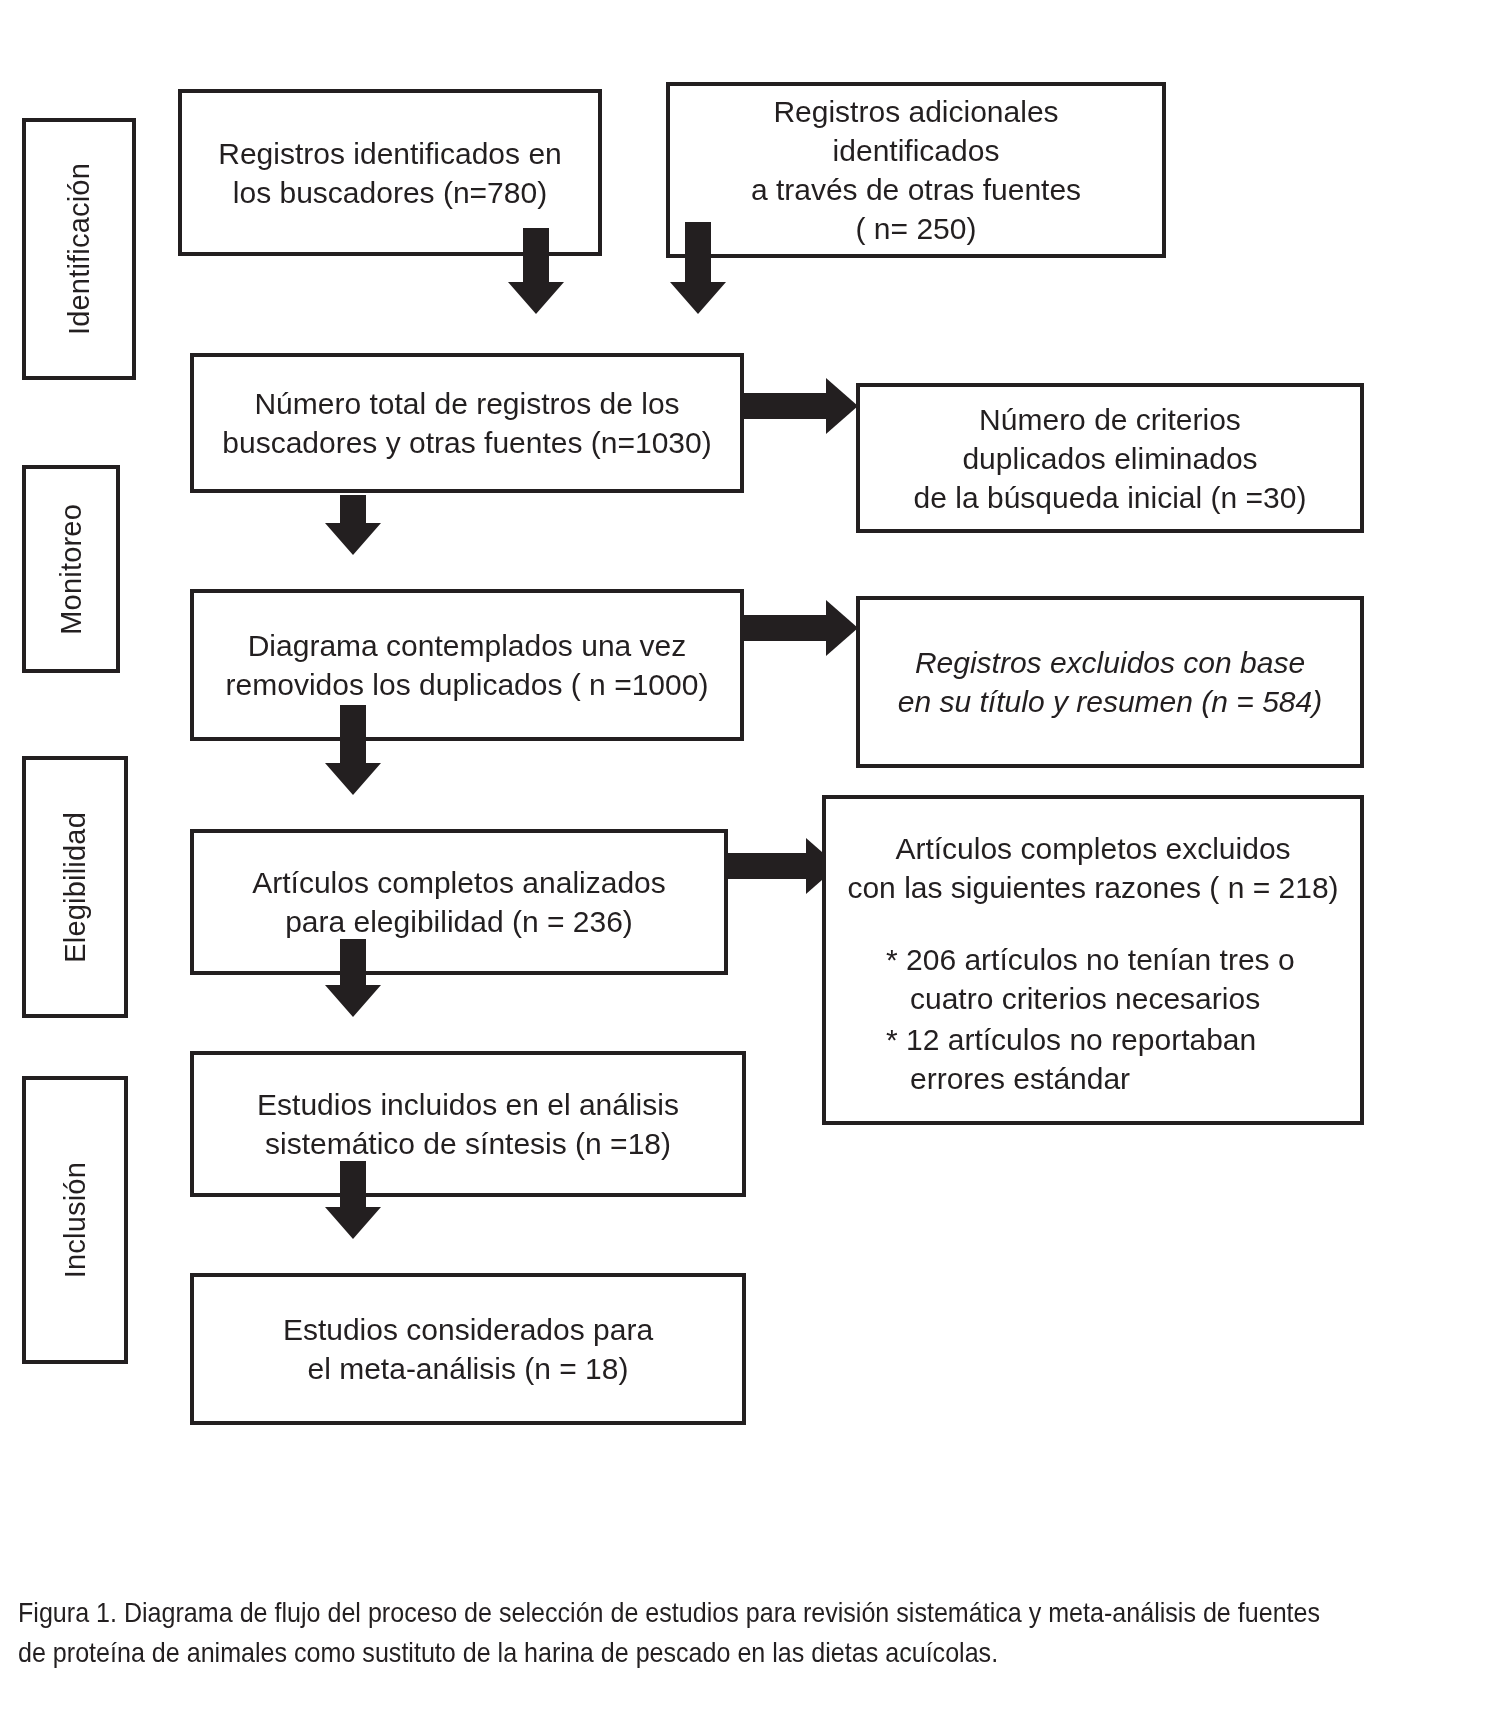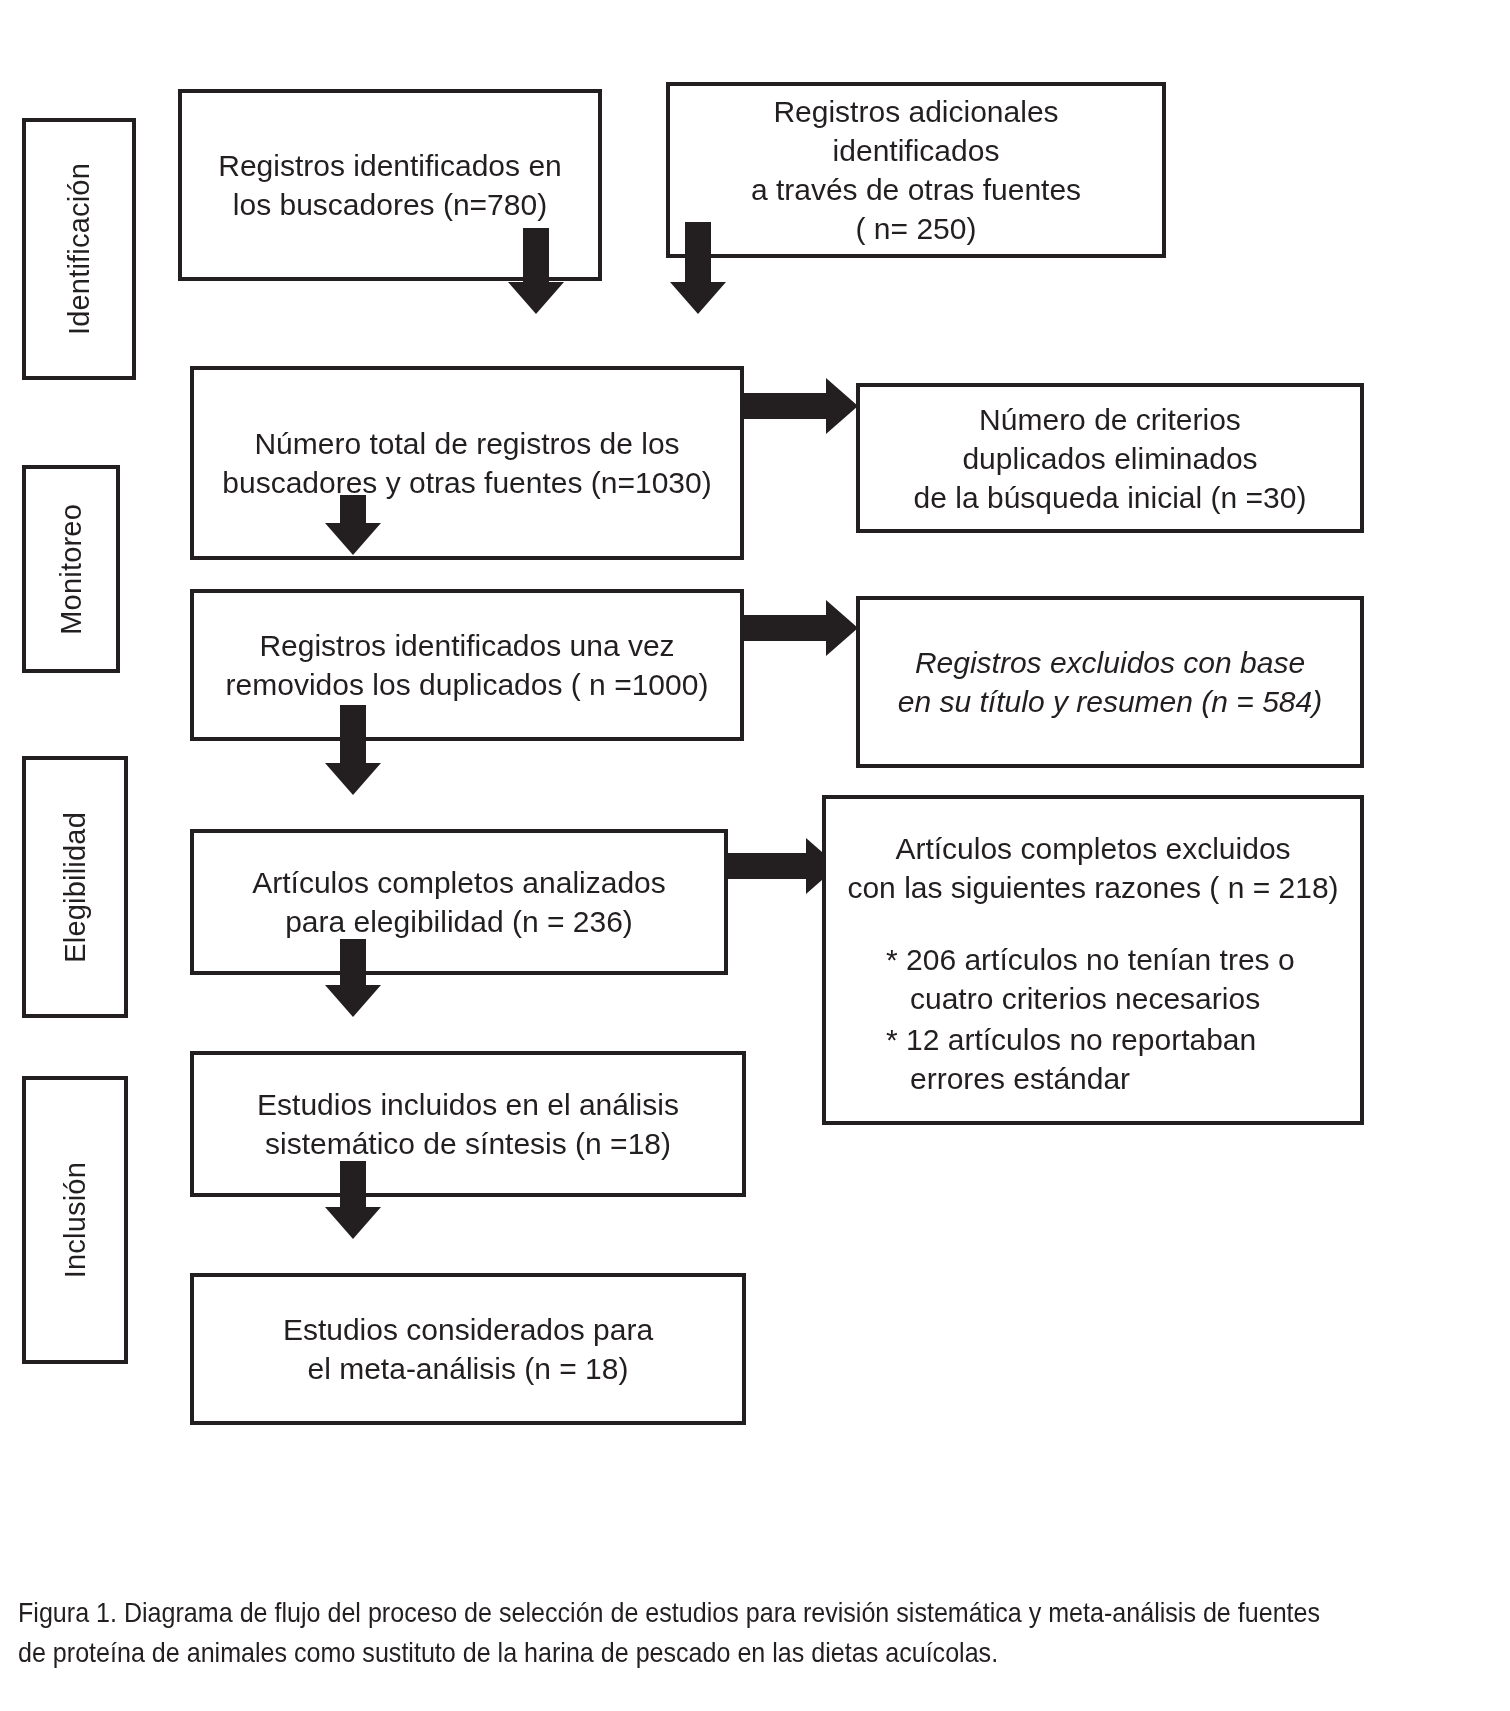--- a/index.html
+++ b/index.html
@@ -148,21 +148,21 @@
   </div>
 
   <div class="stage" style="left:22px; top:756px; width:106px; height:262px;">
     <span>Elegibilidad</span>
   </div>
 
   <div class="stage" style="left:22px; top:1076px; width:106px; height:288px;">
     <span>Inclusión</span>
   </div>
 
-  <div class="box" style="left:178px; top:53px; width:424px; height:192px;">
+  <div class="box" style="left:178px; top:53px; width:424px; height:167px;">
     <div class="txt">
       <div>Registros identificados en</div>
       <div>los buscadores (n=780)</div>
     </div>
   </div>
 
   <div class="box" style="left:666px; top:46px; width:500px; height:176px;">
     <div class="txt">
       <div>Registros adicionales</div>
       <div>identificados</div>
@@ -174,21 +174,21 @@
   <div class="arrow-down" style="left:506px; top:228px; width:60px; height:86px;">
     <div class="shaft" style="height:56px;"></div>
     <div class="head"></div>
   </div>
 
   <div class="arrow-down" style="left:668px; top:222px; width:60px; height:92px;">
     <div class="shaft" style="height:62px;"></div>
     <div class="head"></div>
   </div>
 
-  <div class="box" style="left:190px; top:330px; width:554px; height:194px;">
+  <div class="box" style="left:190px; top:317px; width:554px; height:140px;">
     <div class="txt">
       <div>Número total de registros de los</div>
       <div>buscadores y otras fuentes (n=1030)</div>
     </div>
   </div>
 
   <div class="arrow-right" style="left:744px; top:376px; width:114px; height:60px;">
     <div class="shaft" style="width:86px;"></div>
     <div class="head"></div>
   </div>
@@ -201,21 +201,21 @@
     </div>
   </div>
 
   <div class="arrow-down" style="left:323px; top:495px; width:60px; height:60px;">
     <div class="shaft" style="height:30px;"></div>
     <div class="head"></div>
   </div>
 
   <div class="box" style="left:190px; top:553px; width:554px; height:152px;">
     <div class="txt">
-      <div>Registros identificados una vez</div>
+      <div>Diagrama contemplados una vez</div>
       <div>removidos los duplicados ( n =1000)</div>
     </div>
   </div>
 
   <div class="arrow-right" style="left:744px; top:598px; width:114px; height:60px;">
     <div class="shaft" style="width:86px;"></div>
     <div class="head"></div>
   </div>
 
   <div class="box" style="left:856px; top:560px; width:508px; height:172px;font-style:italic;">

